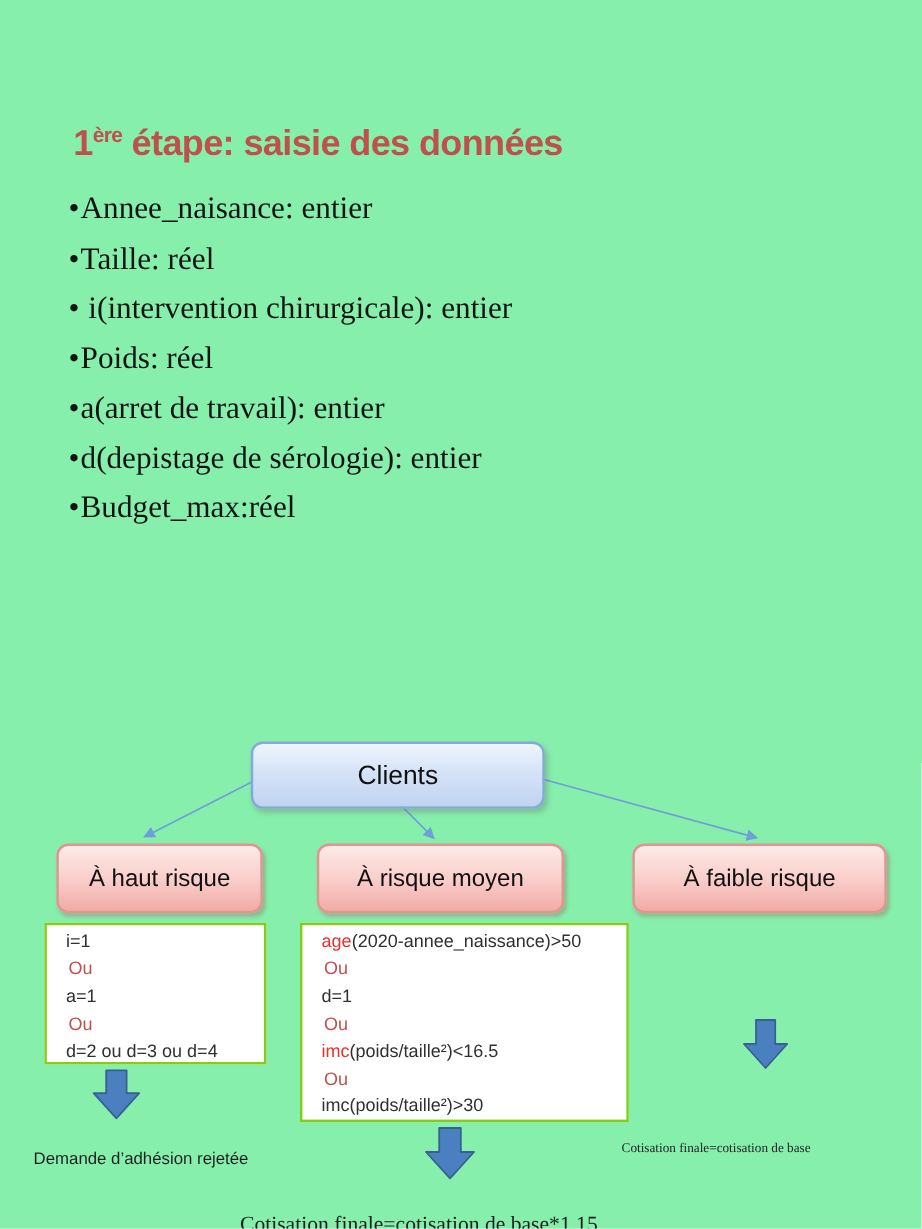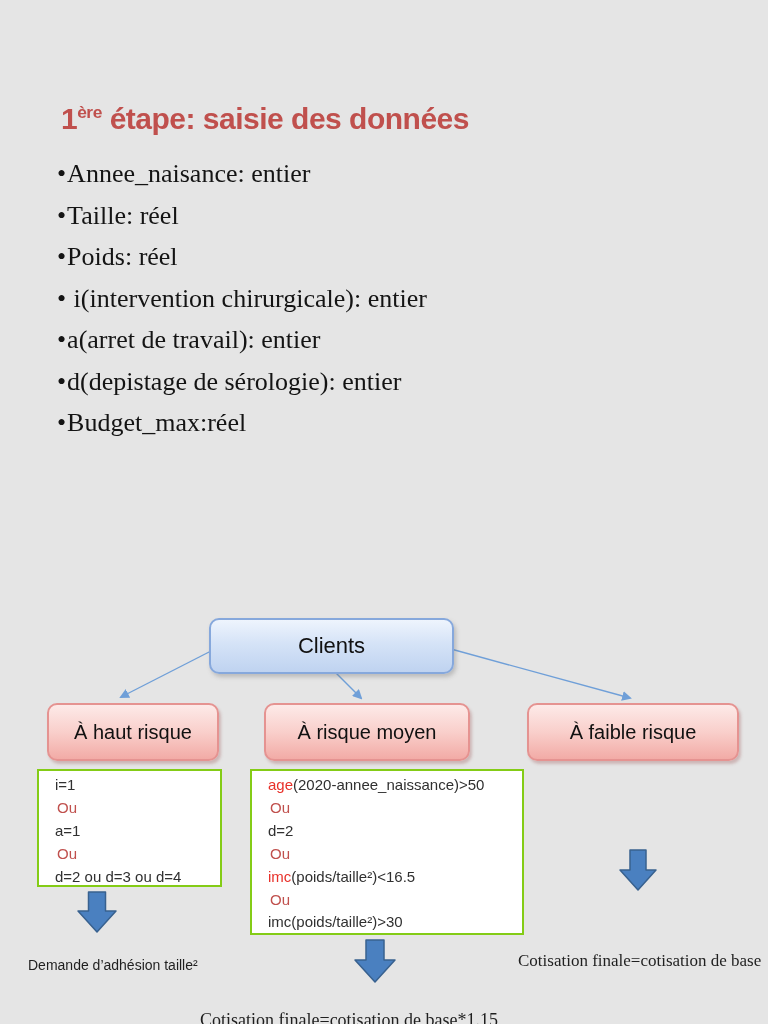--- a/index.html
+++ b/index.html
@@ -1,16 +1,16 @@
 <!DOCTYPE html>
 <html><head>
 <meta charset="utf-8">
 <style>
   html,body{margin:0;padding:0;background:#fff;}
-  .page{position:relative;width:768px;height:1024px;background:#e5e5e5;overflow:hidden;
+  .page{position:relative;width:768px;height:1024px;background:#86efac;overflow:hidden;
         font-family:"Liberation Sans",sans-serif;}
   .overlay{position:absolute;left:0;top:0;width:768px;height:1024px;pointer-events:none;}
 
   .title{position:absolute;left:61px;top:102px;margin:0;font-size:30px;font-weight:bold;
          color:#c0504d;letter-spacing:-0.5px;font-family:"Liberation Sans",sans-serif;}
   .title sup{font-size:0.58em;vertical-align:super;}
 
   .bullets{position:absolute;left:57px;top:153px;font-family:"Liberation Serif",serif;
            font-size:26px;color:#141414;}
   .bullet-item{height:41.5px;line-height:41.5px;white-space:pre;}
@@ -32,21 +32,21 @@
   .rulebox{position:absolute;background:#fff;border:2px solid #84cc16;
         font-size:15px;color:#303030;box-sizing:border-box;padding-top:3px;}
   .rulebox-high{left:37px;top:769px;width:185px;height:118px;}
   .rulebox-medium{left:250px;top:769px;width:274px;height:166px;}
   .rl{line-height:22.9px;padding-left:16px;white-space:pre;}
   .rl.ou{padding-left:18px;color:#c0504d;}
   .hl{color:#e8312a;}
 
   .caption{position:absolute;color:#1f1f1f;}
   .cap-demande{left:28px;top:957px;font-size:14px;font-family:"Liberation Sans",sans-serif;}
-  .cap-base{left:518px;top:951px;font-size:17px;font-family:"Liberation Serif",serif;}
+  .cap-base{left:518px;top:951px;font-size:11px;font-family:"Liberation Serif",serif;}
   .cap-115{left:200px;top:1010px;font-size:18px;font-family:"Liberation Serif",serif;}
 </style>
 </head>
 <body>
 
 <div class="page">
 
   <svg class="overlay" viewBox="0 0 768 1024" xmlns="http://www.w3.org/2000/svg">
     <defs>
       <marker id="ah" viewBox="0 0 10 10" refX="8" refY="5" markerWidth="7" markerHeight="7" orient="auto-start-reverse">
@@ -60,22 +60,22 @@
     <polygon points="88.5,892 105.5,892 105.5,911 116,911 97,932 78,911 88.5,911" fill="#4a80c0" stroke="#38618f" stroke-width="1.5" stroke-linejoin="round"></polygon>
     <polygon points="366,940 384,940 384,960 395,960 375,982 355,960 366,960" fill="#4a80c0" stroke="#38618f" stroke-width="1.5" stroke-linejoin="round"></polygon>
     <polygon points="630,850 646,850 646,870 656,870 638,890 620,870 630,870" fill="#4a80c0" stroke="#38618f" stroke-width="1.5" stroke-linejoin="round"></polygon>
   </svg>
 
   <h1 class="title"><span>1</span><sup>ère</sup><span> étape: saisie des données</span></h1>
 
   <div class="bullets">
     <div class="bullet-item"><span class="bullet-glyph">•</span><span class="bullet-text">Annee_naisance: entier</span></div>
     <div class="bullet-item"><span class="bullet-glyph">•</span><span class="bullet-text">Taille: réel</span></div>
+    <div class="bullet-item"><span class="bullet-glyph">•</span><span class="bullet-text"> i(intervention chirurgicale): entier</span></div>
     <div class="bullet-item"><span class="bullet-glyph">•</span><span class="bullet-text">Poids: réel</span></div>
-    <div class="bullet-item"><span class="bullet-glyph">•</span><span class="bullet-text"> i(intervention chirurgicale): entier</span></div>
     <div class="bullet-item"><span class="bullet-glyph">•</span><span class="bullet-text">a(arret de travail): entier</span></div>
     <div class="bullet-item"><span class="bullet-glyph">•</span><span class="bullet-text">d(depistage de sérologie): entier</span></div>
     <div class="bullet-item"><span class="bullet-glyph">•</span><span class="bullet-text">Budget_max:réel</span></div>
   </div>
 
   <div class="node node-clients">Clients</div>
 
   <div class="node node-risk node-high">À haut risque</div>
   <div class="node node-risk node-medium">À risque moyen</div>
   <div class="node node-risk node-low">À faible risque</div>
@@ -84,24 +84,24 @@
     <div class="rl"><span>i=1</span></div>
     <div class="rl ou"><span>Ou</span></div>
     <div class="rl"><span>a=1</span></div>
     <div class="rl ou"><span>Ou</span></div>
     <div class="rl"><span>d=2 ou d=3 ou d=4</span></div>
   </div>
 
   <div class="rulebox rulebox-medium">
     <div class="rl"><span class="hl">age</span><span>(2020-annee_naissance)&gt;50</span></div>
     <div class="rl ou"><span>Ou</span></div>
-    <div class="rl"><span>d=2</span></div>
+    <div class="rl"><span>d=1</span></div>
     <div class="rl ou"><span>Ou</span></div>
     <div class="rl"><span class="hl">imc</span><span>(poids/taille²)&lt;16.5</span></div>
     <div class="rl ou"><span>Ou</span></div>
     <div class="rl"><span>imc(poids/taille²)&gt;30</span></div>
   </div>
 
-  <div class="caption cap-demande">Demande d’adhésion taille²</div>
+  <div class="caption cap-demande">Demande d’adhésion rejetée</div>
   <div class="caption cap-base">Cotisation finale=cotisation de base</div>
   <div class="caption cap-115">Cotisation finale=cotisation de base*1.15</div>
 
 </div>
 
 </body></html>

